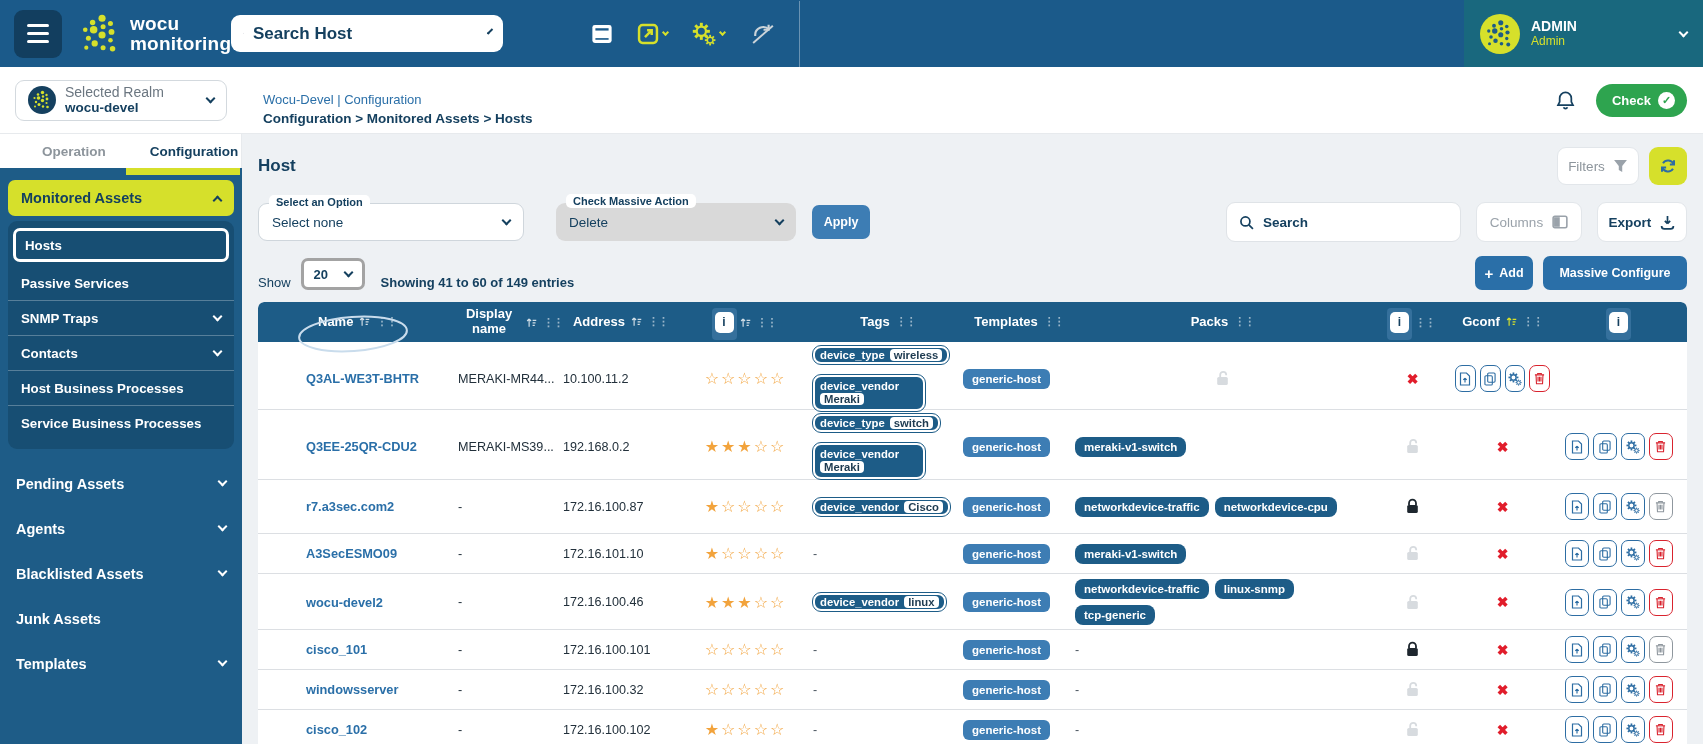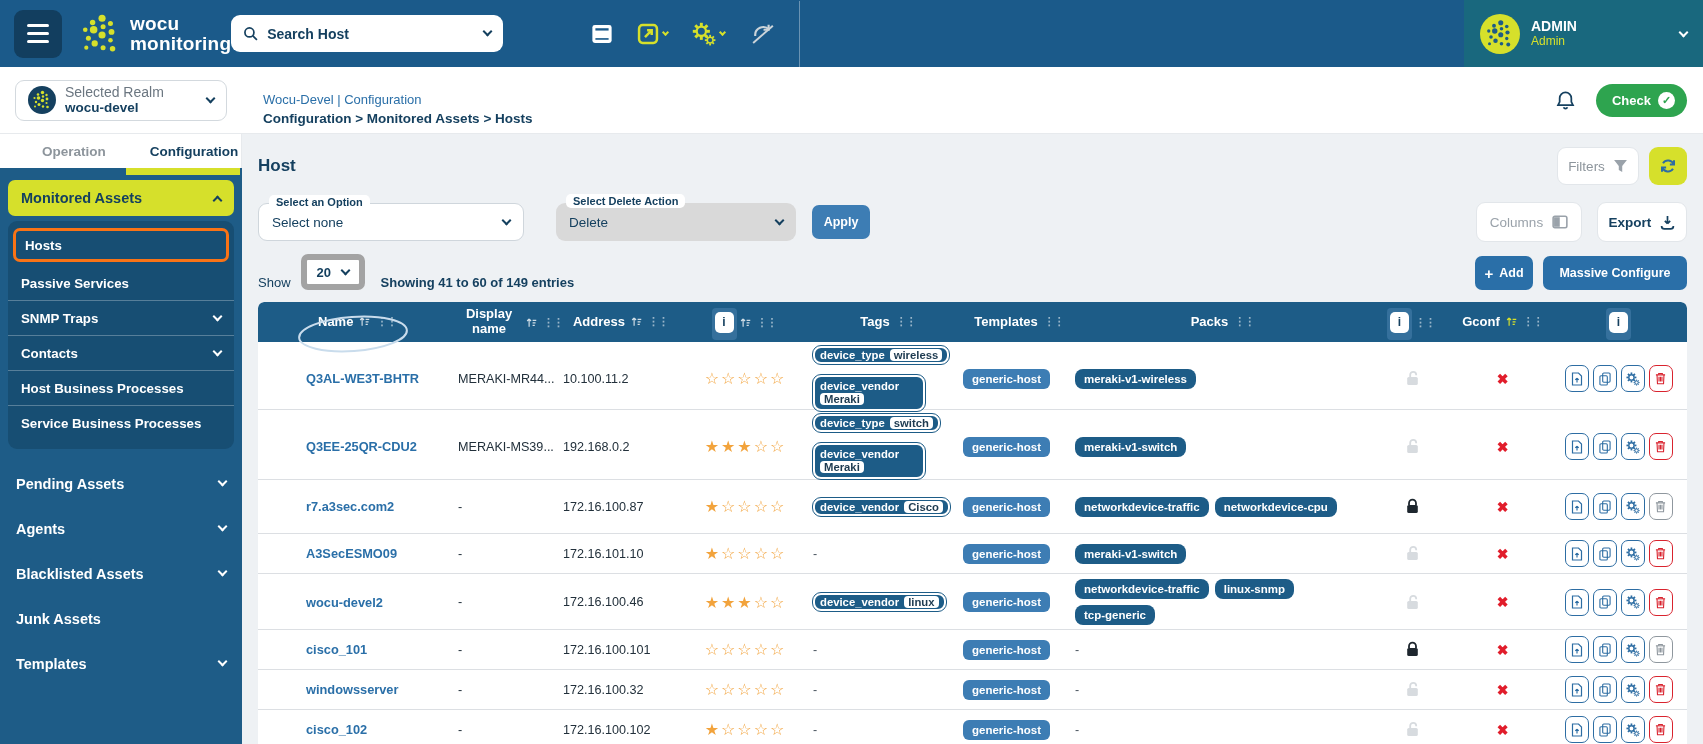--- a/index.html
+++ b/index.html
@@ -10,21 +10,21 @@
   
   .navbar { height:67px; background:#1b5a8a; display:flex; align-items:center; flex:0 0 auto; }
   .burger { width:48px; height:48px; margin-left:14px; background:#123e5f; border-radius:9px;
             display:flex; flex-direction:column; justify-content:center; align-items:center; gap:5px; cursor:pointer; }
   .burger i { display:block; width:22px; height:3px; background:#fff; border-radius:2px; }
   .brand { display:flex; align-items:center; margin-left:18px; gap:8px; }
   .brand .dots { width:42px; height:42px; color:#d6e02b; }
   .brand-text { color:#fff; font-weight:bold; font-size:19px; line-height:1.02; letter-spacing:.2px; }
   .nav-search { margin-left:auto; margin-right:88px; width:272px; height:37px; background:#fff; border-radius:9px;
                 display:flex; align-items:center; padding:0 12px; gap:9px; }
-  .nav-search input { border:none; outline:none; flex:1; font-family:inherit; font-size:14px; font-weight:bold; color:#15405f; }
+  .nav-search input { border:none; outline:none; flex:1; font-family:inherit; font-size:17px; font-weight:bold; color:#15405f; }
   .nav-search input::placeholder { color:#15405f; opacity:1; }
   .nav-icons { display:flex; align-items:center; gap:24px; }
   .nav-ic { display:flex; align-items:center; gap:4px; cursor:pointer; }
   .nav-divider { width:1px; height:66px; background:rgba(255,255,255,.35); margin-left:22px; }
   .admin { width:239px; height:67px; background:#19687e; display:flex; align-items:center; padding:0 16px; gap:11px; cursor:pointer; }
   .avatar { width:40px; height:40px; border-radius:50%; background:#d6e02b; color:#1d5c87; display:flex; align-items:center; justify-content:center; }
   .avatar .dots { width:30px; height:30px; }
   .admin-name { color:#fff; font-weight:bold; font-size:14px; line-height:1.1; }
   .admin-role { color:#d6e02b; font-size:12px; }
   .admin .chev { margin-left:auto; color:#fff; margin-top:-3px; }
@@ -62,21 +62,21 @@
   .sb-tab.active { color:#15405f; margin-left:44px; }
   .tab-indicator { position:absolute; bottom:-7px; left:126px; width:114px; height:7px; background:#d6e02b; }
   .sb-nav { flex:1; padding:12px 8px 0 8px; overflow:hidden; }
   .ma-btn { height:36px; background:#d6e02b; border-radius:7px; display:flex; align-items:center; padding:0 13px;
             color:#15405f; font-weight:bold; font-size:14.5px; cursor:pointer; }
   .ma-btn .chev { margin-left:auto; color:#15405f; margin-top:4px; }
   .submenu { margin-top:5px; background:#174e73; border-radius:9px; padding:6px 0 8px 0; }
   .sub-item { height:35px; display:flex; align-items:center; padding:0 13px; color:#fff; font-weight:bold; font-size:13.3px;
               border-bottom:1px solid rgba(255,255,255,.28); cursor:pointer; }
   .submenu .sub-item:last-child { border-bottom:none; }
-  .sub-item.active { border:3px solid #f97316; border-radius:7px; margin:1px 5px 4px 5px; padding:0 9px; height:34px; background:#174e73; }
+  .sub-item.active { border:3px solid #ffffff; border-radius:7px; margin:1px 5px 4px 5px; padding:0 9px; height:34px; background:#174e73; }
   .sub-item .chev { margin-left:auto; color:#fff; margin-top:-3px; }
   .sb-sections { margin-top:12px; }
   .sb-section { height:45px; display:flex; align-items:center; padding:0 8px; color:#fff; font-weight:bold; font-size:14.5px; cursor:pointer; }
   .sb-section .chev { margin-left:auto; color:#fff; margin-top:-4px; }
 
   
   .main { flex:1; background:#eef1f4; padding:12px 16px 0 16px; overflow:hidden; }
   .title-row { height:40px; display:flex; align-items:center; }
   .page-title { color:#15405f; font-size:17px; font-weight:bold; }
   .title-right { margin-left:auto; display:flex; gap:10px; }
@@ -100,21 +100,21 @@
                 display:flex; align-items:center; padding:0 12px; gap:9px; }
   .search-box input { border:none; outline:none; flex:1; width:100%; font-family:inherit; font-size:13.5px; font-weight:bold; color:#15405f; }
   .search-box input::placeholder { color:#15405f; opacity:1; }
   .columns-btn { width:106px; height:40px; background:#fff; border:1px solid #e2e6ea; border-radius:9px; color:#9aa2aa;
                  font-family:inherit; font-size:13.5px; display:flex; align-items:center; justify-content:center; gap:9px; cursor:pointer; }
   .export-btn { width:90px; height:40px; background:#fff; border:1px solid #e2e6ea; border-radius:9px; color:#15405f;
                 font-family:inherit; font-size:13.5px; font-weight:bold; display:flex; align-items:center; justify-content:center; gap:9px; cursor:pointer; }
 
   .show-row { margin-top:14px; height:34px; display:flex; align-items:flex-end; }
   .show-label { color:#15405f; font-size:13px; }
-  .pagesize { margin-left:10px; width:64px; height:32px; background:#fff; border:6px solid #a3a3a3; border-radius:7px;
+  .pagesize { margin-left:10px; width:64px; height:32px; background:#fff; border:3px solid #a3a3a3; border-radius:7px;
               display:flex; align-items:center; padding:12px 10px; color:#15405f; font-weight:bold; font-size:13px; cursor:pointer; }
   .pagesize .chev { margin-left:auto; color:#15405f; margin-top:-3px; }
   .entries { margin-left:16px; color:#15405f; font-size:13px; font-weight:bold; }
   .show-right { margin-left:auto; display:flex; gap:10px; }
   .add-btn, .massive-btn { height:34px; background:#2a6fa8; color:#fff; border:none; border-radius:7px;
                            font-family:inherit; font-size:12.5px; font-weight:bold; display:flex; align-items:center;
                            justify-content:center; gap:6px; cursor:pointer; }
   .add-btn { width:58px; }
   .massive-btn { width:144px; }
   .plus { font-size:15px; font-weight:bold; }
@@ -409,26 +409,33 @@
         </div>
       </div>
 
       <div class="controls-row">
         <div class="float-select fs-white">
           <span class="fs-label">Select an Option</span>
           <span class="fs-value">Select none</span>
           <span class="chev"></span>
         </div>
         <div class="float-select fs-gray">
-          <span class="fs-label">Select Delete Action</span>
+          <span class="fs-label">Check Massive Action</span>
           <span class="fs-value">Delete</span>
           <span class="chev"></span>
         </div>
         <button class="apply-btn">Apply</button>
         <div class="controls-right">
+          <div class="search-box">
+            <svg width="15" height="15" viewBox="0 0 14 14" fill="none" stroke="#15405f" stroke-width="1.6">
+                <circle cx="6" cy="6" r="4.2"></circle>
+                <path d="M9.2 9.2L13 13"></path>
+              </svg>
+            <input placeholder="Search" style="">
+          </div>
           <button class="columns-btn">
             <span>Columns</span>
             <svg width="16" height="14" viewBox="0 0 14 12">
                 <rect x="1" y="1" width="12" height="10" rx="1.5" fill="none" stroke="#9aa2aa" stroke-width="1.4"></rect>
                 <rect x="1.8" y="1.8" width="5" height="8.4" fill="#9aa2aa"></rect>
               </svg>
           </button>
           <button class="export-btn">
             <span>Export</span>
             <svg width="15" height="15" viewBox="0 0 14 14" fill="none" stroke="#15405f" stroke-width="1.6">
@@ -556,23 +563,20 @@
                   <span class="tag-value">wireless</span>
                 </span>
                 <span class="tag-pill wide">
                   <span class="tag-label">device_vendor</span>
                   <span class="tag-value">Meraki</span>
                 </span>
               </div>
               <div class="td">
                 <span class="tpl-pill">generic-host</span>
               </div>
-              <div class="td td-packs">
-                <span class="pack-pill">meraki-v1-wireless</span>
-              </div>
               <div class="td td-lock">
                 <svg width="15" height="17" viewBox="0 0 15 17">
                   <path d="M5.2 7V4.8a3 3 0 016 0v.4" fill="none" stroke="#d7dbdf" stroke-width="1.8"></path>
                   <rect x="2.2" y="7" width="10.6" height="8" rx="1.6" fill="#d7dbdf"></rect>
                 </svg>
               </div>
               <div class="td td-gconf">
                 <span>✖</span>
               </div>
               <div class="td td-actions">

